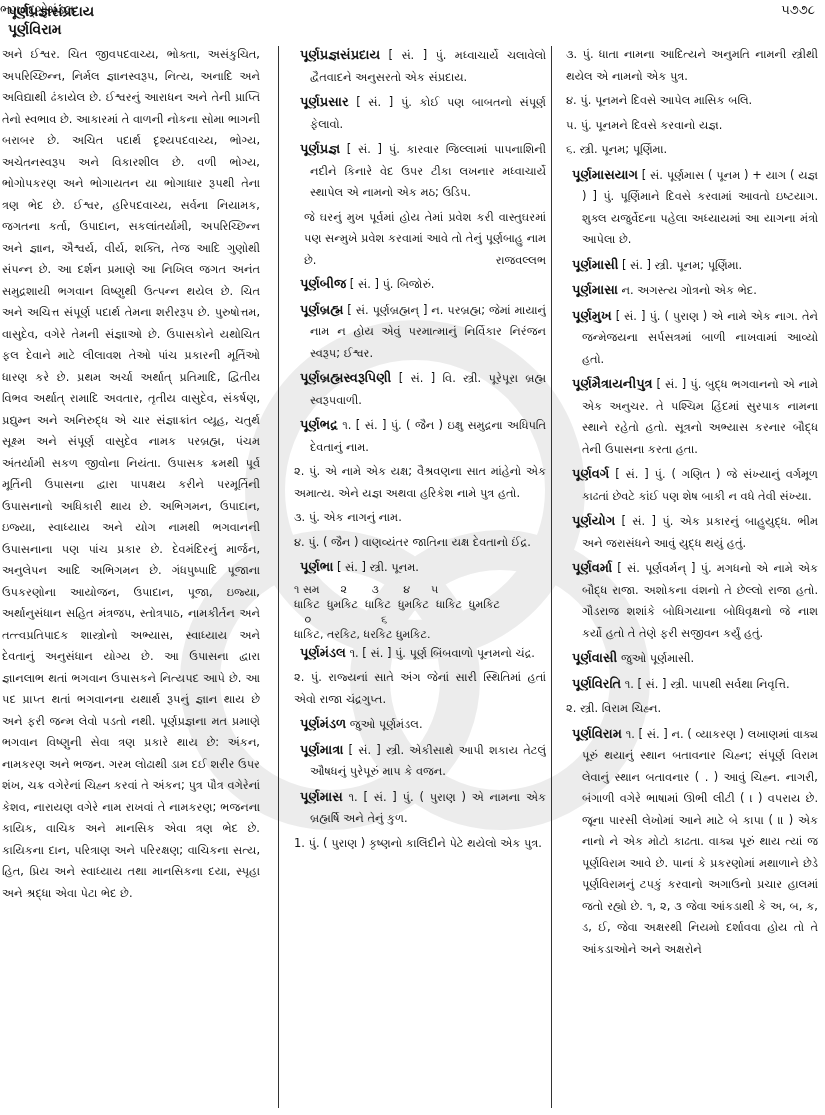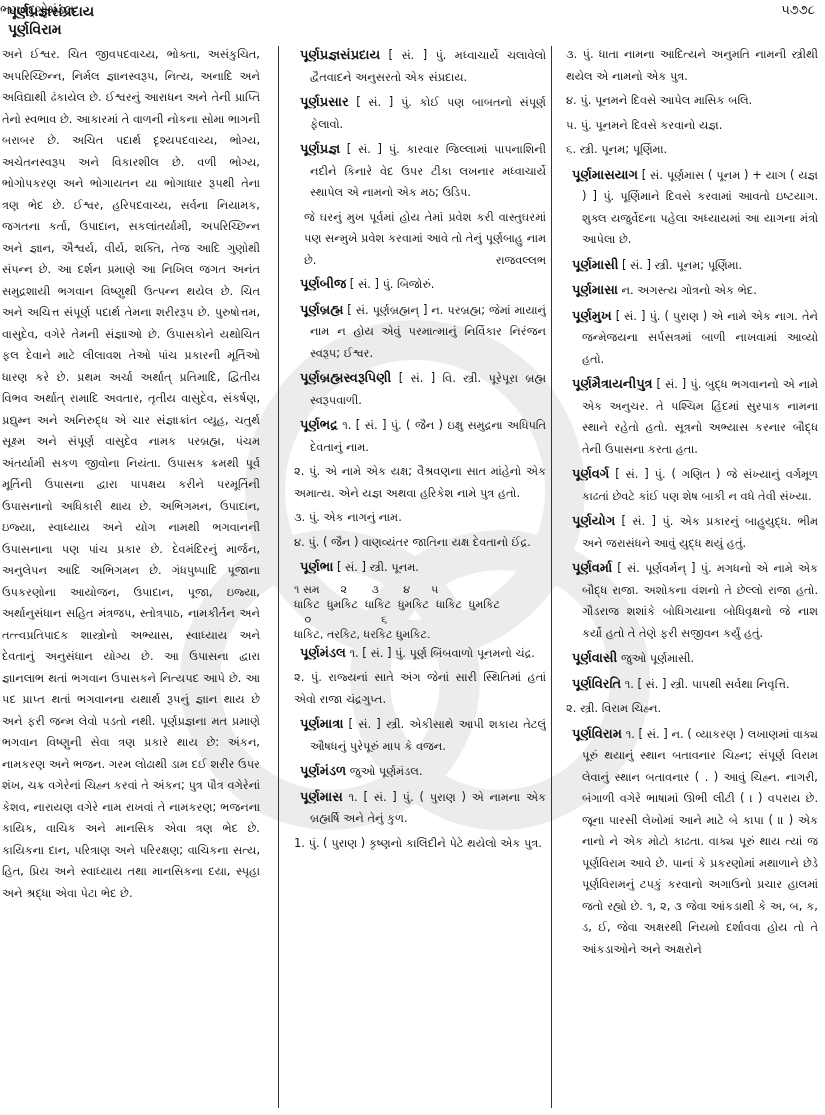--- a/index.html
+++ b/index.html
@@ -69,22 +69,22 @@
       <p class="sub">૨. પું. એ નામે એક યક્ષ; વૈશ્રવણના સાત માંહેનો એક અમાત્ય. એને યજ્ઞ અથવા હરિકેશ નામે પુત્ર હતો.</p>
       <p class="sub">૩. પું. એક નાગનું નામ.</p>
       <p class="sub">૪. પું. ( જૈન ) વાણવ્યંતર જાતિના યક્ષ દેવતાનો ઈંદ્ર.</p>
       <p class="entry"><span class="hw">પૂર્ણભા</span><span> [ સં. ] સ્ત્રી. પૂનમ.</span></p>
       <p class="tala">૧ સમ      ૨       ૩       ૪      ૫</p>
       <p class="tala">ધાકિટ  ધુમકિટ  ધાકિટ  ધુમકિટ  ધાકિટ  ધુમકિટ</p>
       <p class="tala">   ૦                    ૬</p>
       <p class="tala">ધાકિટ, તરકિટ, ધરકિટ ધુમકિટ.</p>
       <p class="entry"><span class="hw">પૂર્ણમંડલ</span><span> ૧. [ સં. ] પું. પૂર્ણ બિંબવાળો પૂનમનો ચંદ્ર.</span></p>
       <p class="sub">૨. પું. રાજ્યનાં સાતે અંગ જેનાં સારી સ્થિતિમાં હતાં એવો રાજા ચંદ્રગુપ્ત.</p>
+      <p class="entry"><span class="hw">પૂર્ણમંડળ</span><span> જુઓ પૂર્ણમંડલ.</span></p>
       <p class="entry"><span class="hw">પૂર્ણમાત્રા</span><span> [ સં. ] સ્ત્રી. એકીસાથે આપી શકાય તેટલું ઔષધનું પુરેપૂરું માપ કે વજન.</span></p>
-      <p class="entry"><span class="hw">પૂર્ણમંડળ</span><span> જુઓ પૂર્ણમંડલ.</span></p>
       <p class="entry"><span class="hw">પૂર્ણમાસ</span><span> ૧. [ સં. ] પું. ( પુરાણ ) એ નામના એક બ્રહ્મર્ષિ અને તેનું કુળ.</span></p>
       <p class="sub">1. પું. ( પુરાણ ) કૃષ્ણનો કાલિંદીને પેટે થયેલો એક પુત્ર.</p>
     </div>
   <div class="col col3" id="col3">
       <p class="sub">૩. પું. ધાતા નામના આદિત્યને અનુમતિ નામની સ્ત્રીથી થયેલ એ નામનો એક પુત્ર.</p>
       <p class="sub">૪. પું. પૂનમને દિવસે આપેલ માસિક બલિ.</p>
       <p class="sub">૫. પું. પૂનમને દિવસે કરવાનો યજ્ઞ.</p>
       <p class="sub">૬. સ્ત્રી. પૂનમ; પૂર્ણિમા.</p>
       <p class="entry"><span class="hw">પૂર્ણમાસયાગ</span><span> [ સં. પૂર્ણમાસ ( પૂનમ ) + યાગ ( યજ્ઞ ) ] પું. પૂર્ણિમાને દિવસે કરવામાં આવતો ઇષ્ટયાગ. શુક્લ યજુર્વેદના પહેલા અધ્યાયમાં આ યાગના મંત્રો આપેલા છે.</span></p>
       <p class="entry"><span class="hw">પૂર્ણમાસી</span><span> [ સં. ] સ્ત્રી. પૂનમ; પૂર્ણિમા.</span></p>

